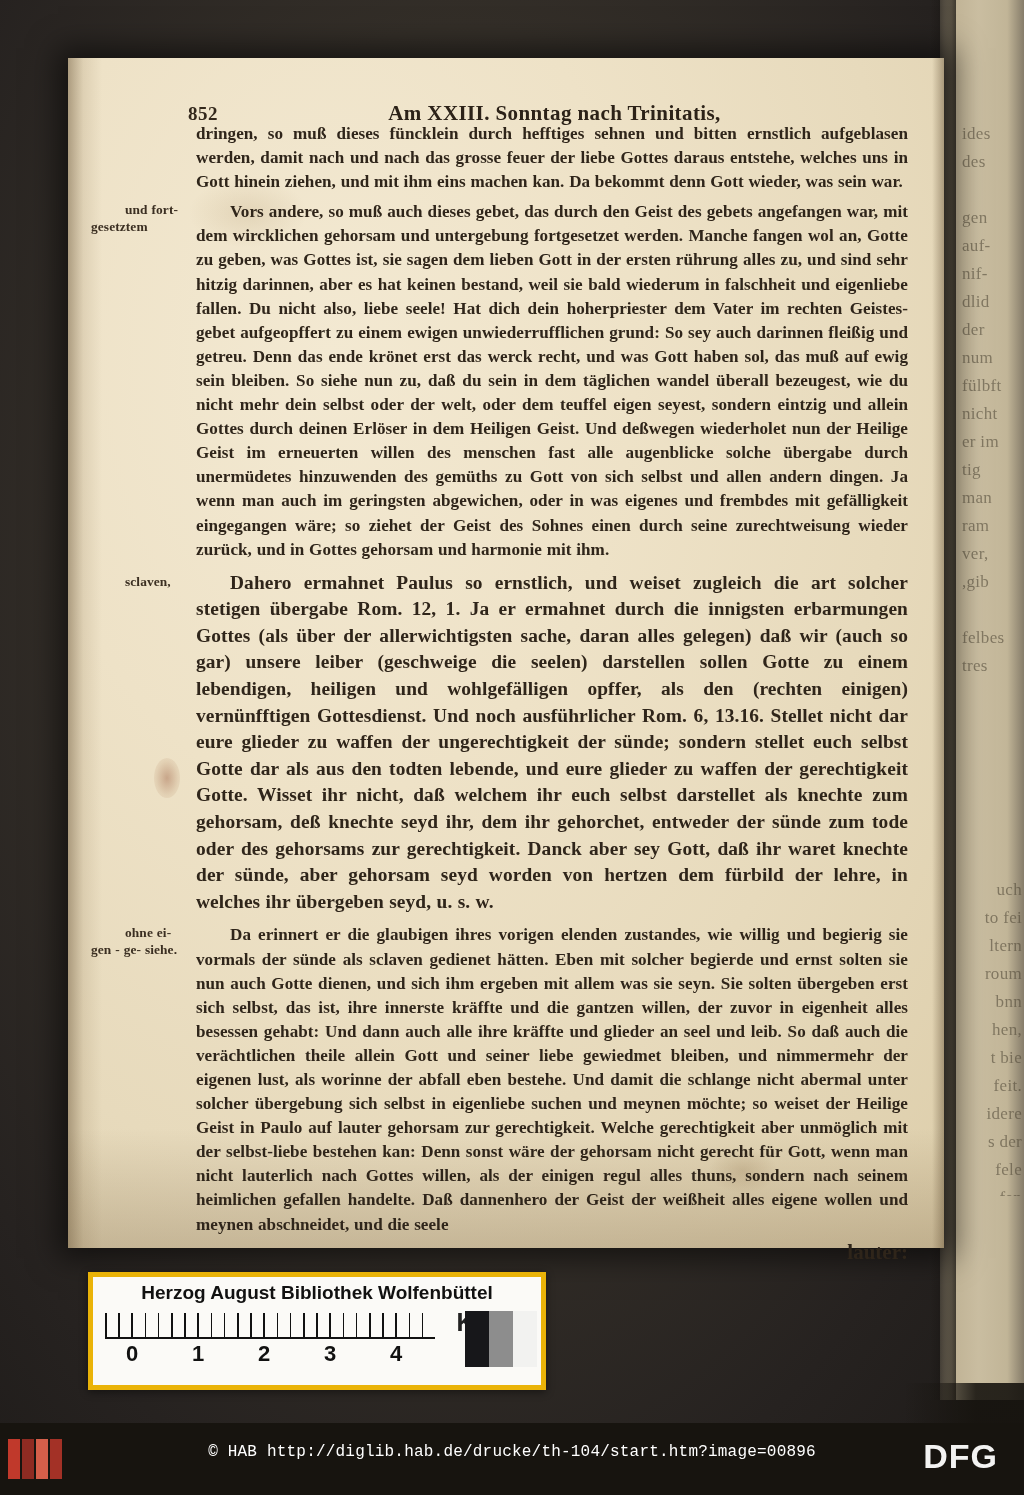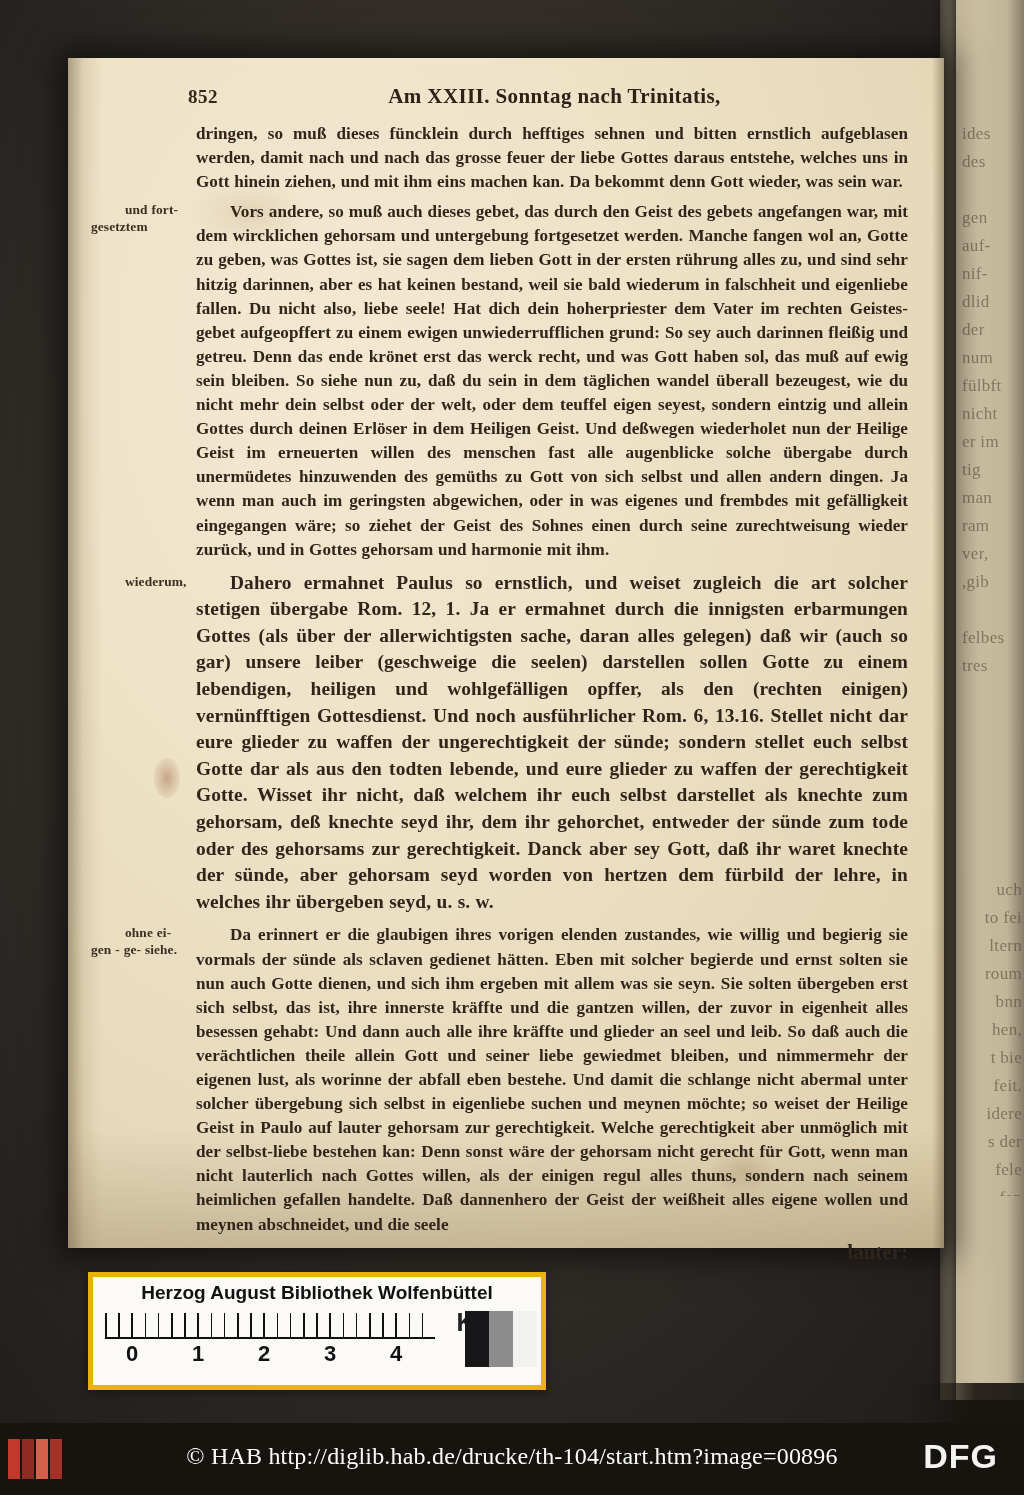--- a/index.html
+++ b/index.html
@@ -106,20 +106,21 @@
     color: #33281c;
   }
   #running-title {
     flex: 1;
     text-align: center;
     font-size: 21px;
     font-weight: bold;
     letter-spacing: .4px;
     color: #2c2218;
     margin-left: -20px;
+    margin-top: 17px;
   }
 
   #textblock {
     position: absolute;
     left: 128px; top: 64px;
     width: 712px;
     font-weight: bold;
   }
   .para {
     position: relative;
@@ -230,22 +231,22 @@
   
   #credit-bar {
     position: absolute;
     left: 0; bottom: 0; width: 100%; height: 72px;
     background: #17140f;
   }
   #credit-text {
     position: absolute;
     left: 0; top: 20px; width: 100%;
     text-align: center;
-    font-family: Liberation Serif, serif;
-    font-size: 24px;
+    font-family: Liberation Mono, monospace;
+    font-size: 16px;
     color: #ffffff;
     letter-spacing: .2px;
   }
   #dfg-logo {
     position: absolute;
     right: 26px; top: 14px;
     font-family: "Liberation Sans", sans-serif;
     font-size: 34px;
     font-weight: bold;
     color: #ffffff;
@@ -336,21 +337,21 @@
 
       <div class="para">dringen, so muß dieses füncklein durch hefftiges sehnen und bitten ernstlich aufgeblasen werden, damit nach und nach das grosse feuer der liebe Gottes daraus entstehe, welches uns in Gott hinein ziehen, und mit ihm eins machen kan.   Da bekommt denn Gott wieder, was sein war.</div>
 
       <div class="para indent" style="margin-top:6px;">
         <span class="marginal" style="top:2px;">und fort-
 gesetztem</span>
         <span>Vors andere, so muß auch dieses gebet, das durch den Geist des gebets angefangen war, mit dem wircklichen gehorsam und untergebung fortgesetzet werden.   Manche fangen wol an, Gotte zu geben, was Gottes ist, sie sagen dem lieben Gott in der ersten rührung alles zu, und sind sehr hitzig darinnen, aber es hat keinen bestand, weil sie bald wiederum in falschheit und eigenliebe fallen.   Du nicht also, liebe seele! Hat dich dein hoherpriester dem Vater im rechten Geistes-gebet aufgeopffert zu einem ewigen unwiederrufflichen grund: So sey auch darinnen fleißig und getreu.   Denn das ende krönet erst das werck recht, und was Gott haben sol, das muß auf ewig sein bleiben.   So siehe nun zu, daß du sein in dem täglichen wandel überall bezeugest, wie du nicht mehr dein selbst oder der welt, oder dem teuffel eigen seyest, sondern eintzig und allein Gottes durch deinen Erlöser in dem Heiligen Geist.   Und deßwegen wiederholet nun der Heilige Geist im erneuerten willen des menschen fast alle augenblicke solche übergabe durch unermüdetes hinzuwenden des gemüths zu Gott von sich selbst und allen andern dingen.   Ja wenn man auch im geringsten abgewichen, oder in was eigenes und frembdes mit gefälligkeit eingegangen wäre; so ziehet der Geist des Sohnes einen durch seine zurechtweisung wieder zurück, und in Gottes gehorsam und harmonie mit ihm.</span>
       </div>
 
       <div class="para indent big" style="margin-top:8px;">
-        <span class="marginal" style="top:4px;">wiederum,</span>
+        <span class="marginal" style="top:4px;">sclaven,</span>
         <span>Dahero ermahnet Paulus so ernstlich, und weiset zugleich die art solcher stetigen übergabe Rom. 12, 1.   Ja er ermahnet durch die innigsten erbarmungen Gottes (als über der allerwichtigsten sache, daran alles gelegen) daß wir (auch so gar) unsere leiber (geschweige die seelen) darstellen sollen Gotte zu einem lebendigen, heiligen und wohlgefälligen opffer, als den (rechten einigen) vernünfftigen Gottesdienst. Und noch ausführlicher Rom. 6, 13.16. Stellet nicht dar eure glieder zu waffen der ungerechtigkeit der sünde; sondern stellet euch selbst Gotte dar als aus den todten lebende, und eure glieder zu waffen der gerechtigkeit Gotte.   Wisset ihr nicht, daß welchem ihr euch selbst darstellet als knechte zum gehorsam, deß knechte seyd ihr, dem ihr gehorchet, entweder der sünde zum tode oder des gehorsams zur gerechtigkeit.   Danck aber sey Gott, daß ihr waret knechte der sünde, aber gehorsam seyd worden von hertzen dem fürbild der lehre, in welches ihr übergeben seyd, u. s. w.</span>
       </div>
 
       <div class="para indent" style="margin-top:8px;">
         <span class="marginal" style="top:2px;">ohne ei-
 gen - ge-
 siehe.</span>
         <span>Da erinnert er die glaubigen ihres vorigen elenden zustandes, wie willig und begierig sie vormals der sünde als sclaven gedienet hätten.   Eben mit solcher begierde und ernst solten sie nun auch Gotte dienen, und sich ihm ergeben mit allem was sie seyn.   Sie solten übergeben erst sich selbst, das ist, ihre innerste kräffte und die gantzen willen, der zuvor in eigenheit alles besessen gehabt: Und dann auch alle ihre kräffte und glieder an seel und leib.   So daß auch die verächtlichen theile allein Gott und seiner liebe gewiedmet bleiben, und nimmermehr der eigenen lust, als worinne der abfall eben bestehe.   Und damit die schlange nicht abermal unter solcher übergebung sich selbst in eigenliebe suchen und meynen möchte; so weiset der Heilige Geist in Paulo auf lauter gehorsam zur gerechtigkeit. Welche gerechtigkeit aber unmöglich mit der selbst-liebe bestehen kan: Denn sonst wäre der gehorsam nicht gerecht für Gott, wenn man nicht lauterlich nach Gottes willen, als der einigen regul alles thuns, sondern nach seinem heimlichen gefallen handelte.   Daß dannenhero der Geist der weißheit alles eigene wollen und meynen abschneidet, und die seele</span>
       </div>
 

